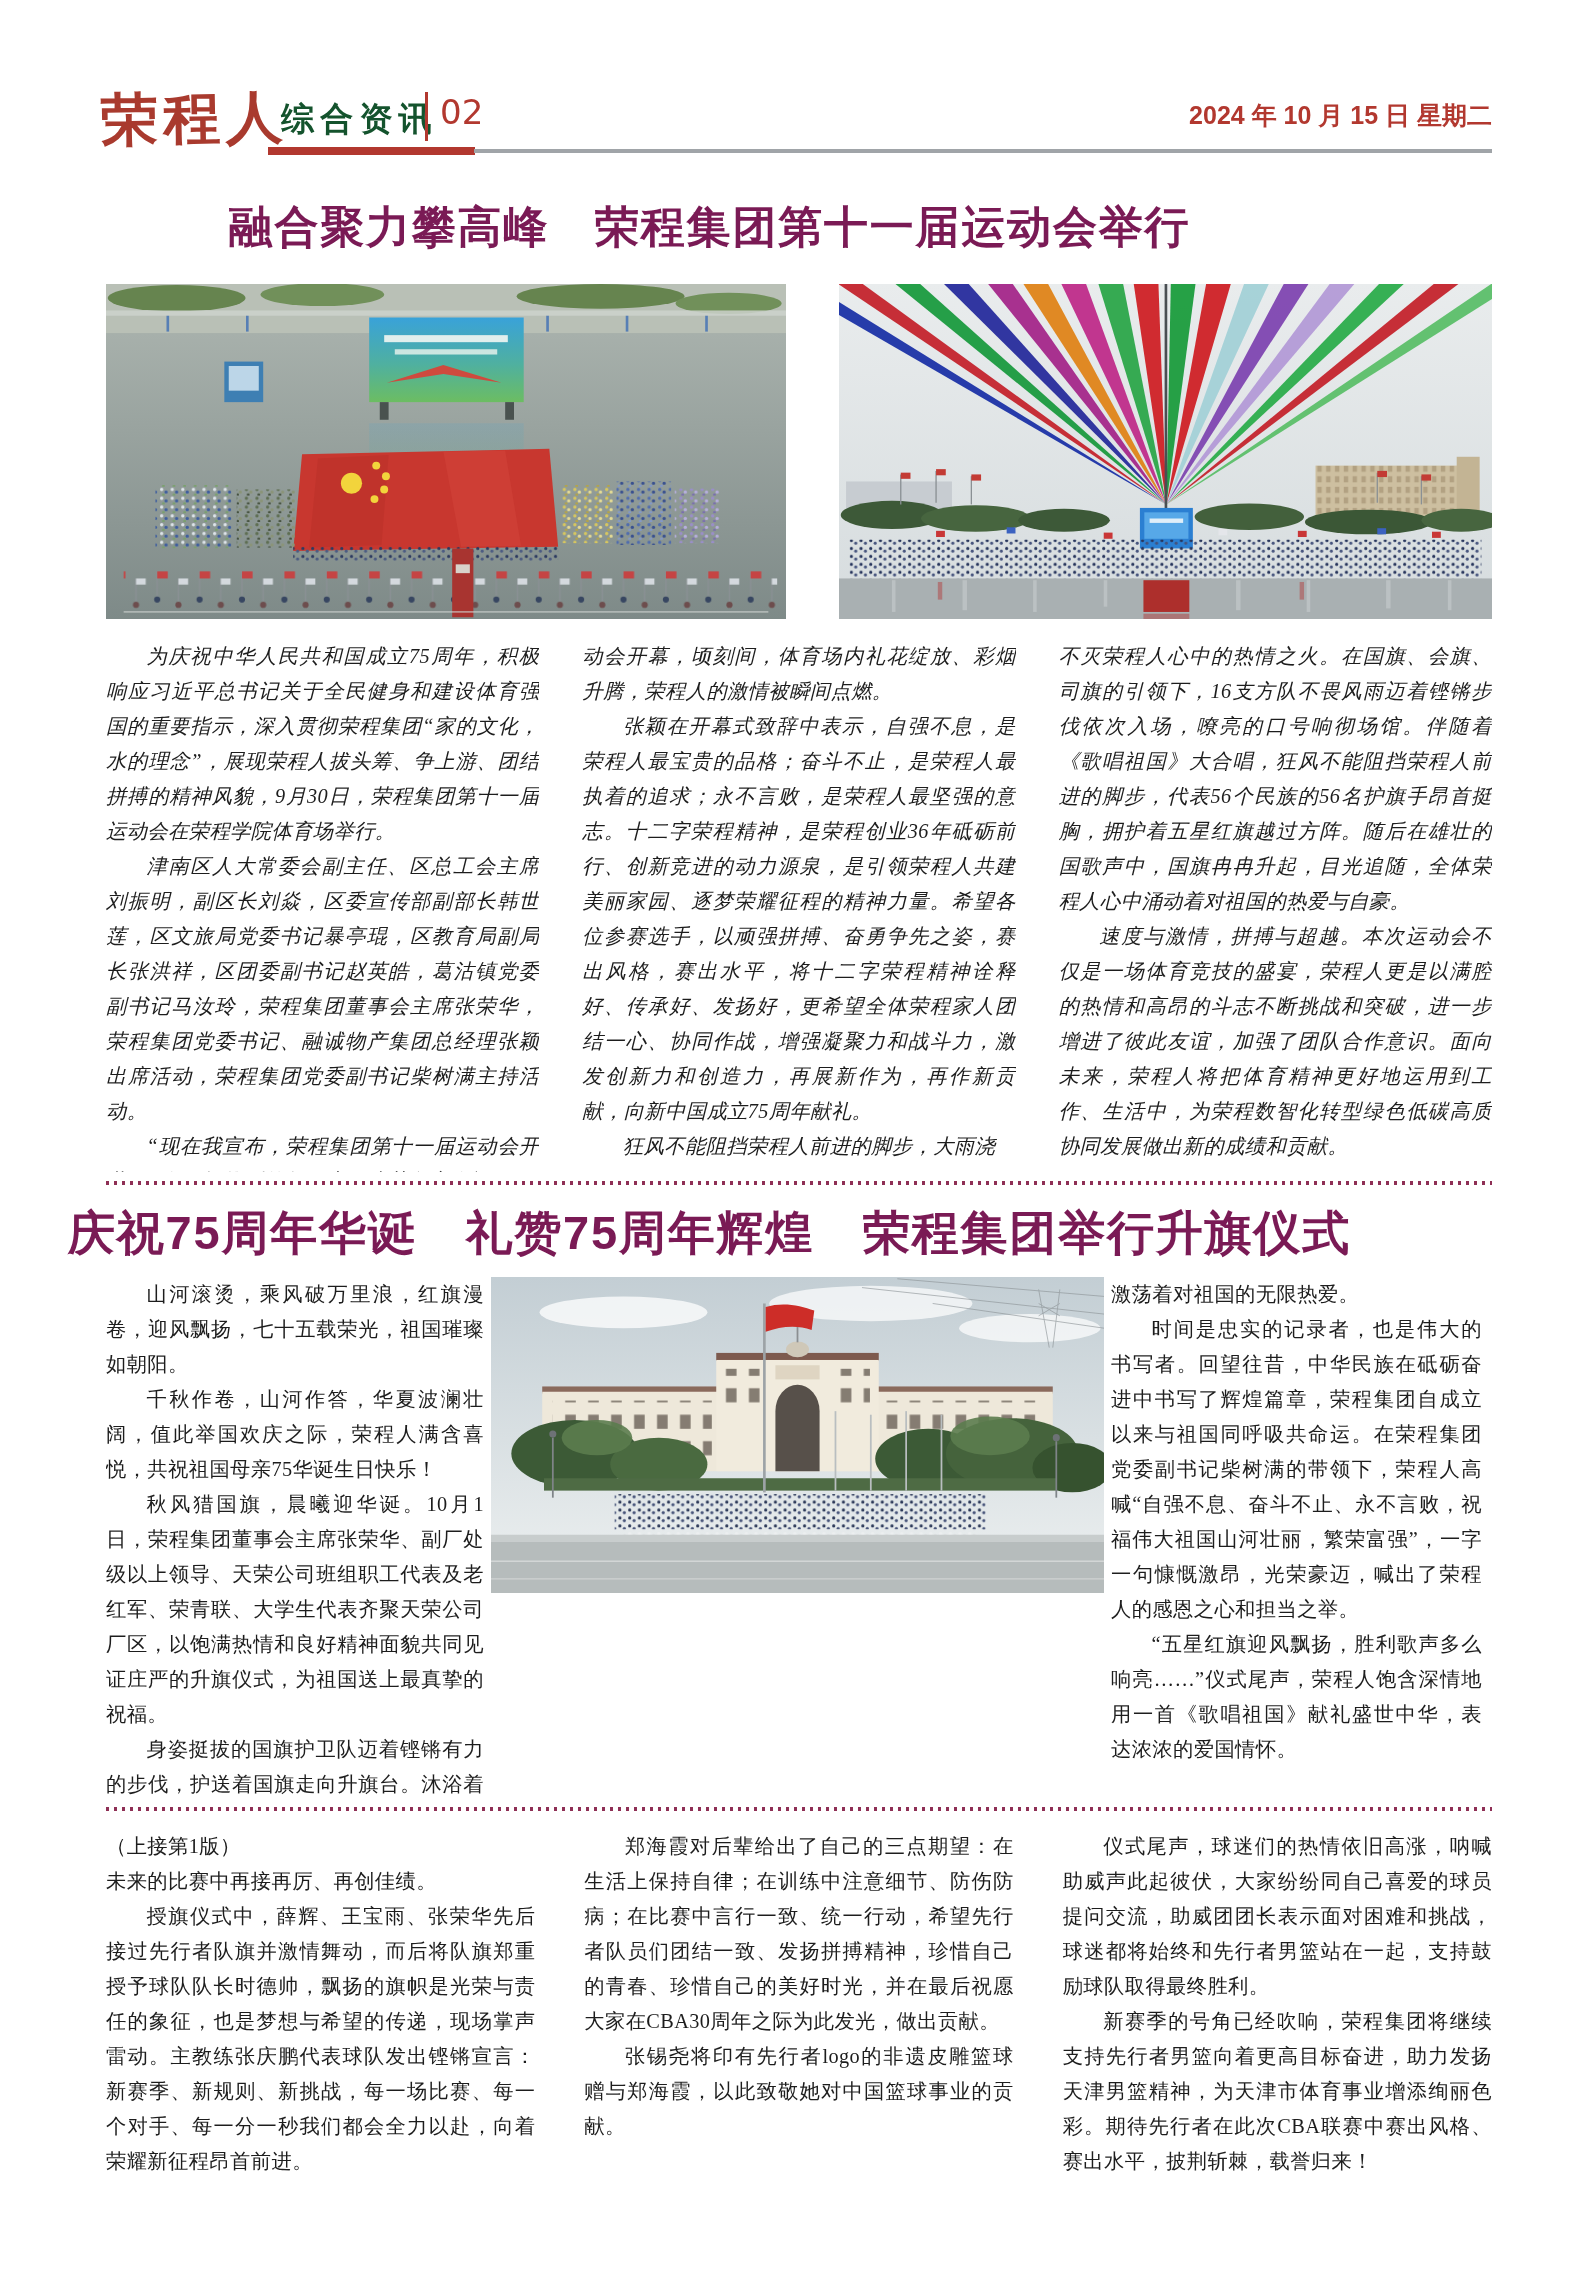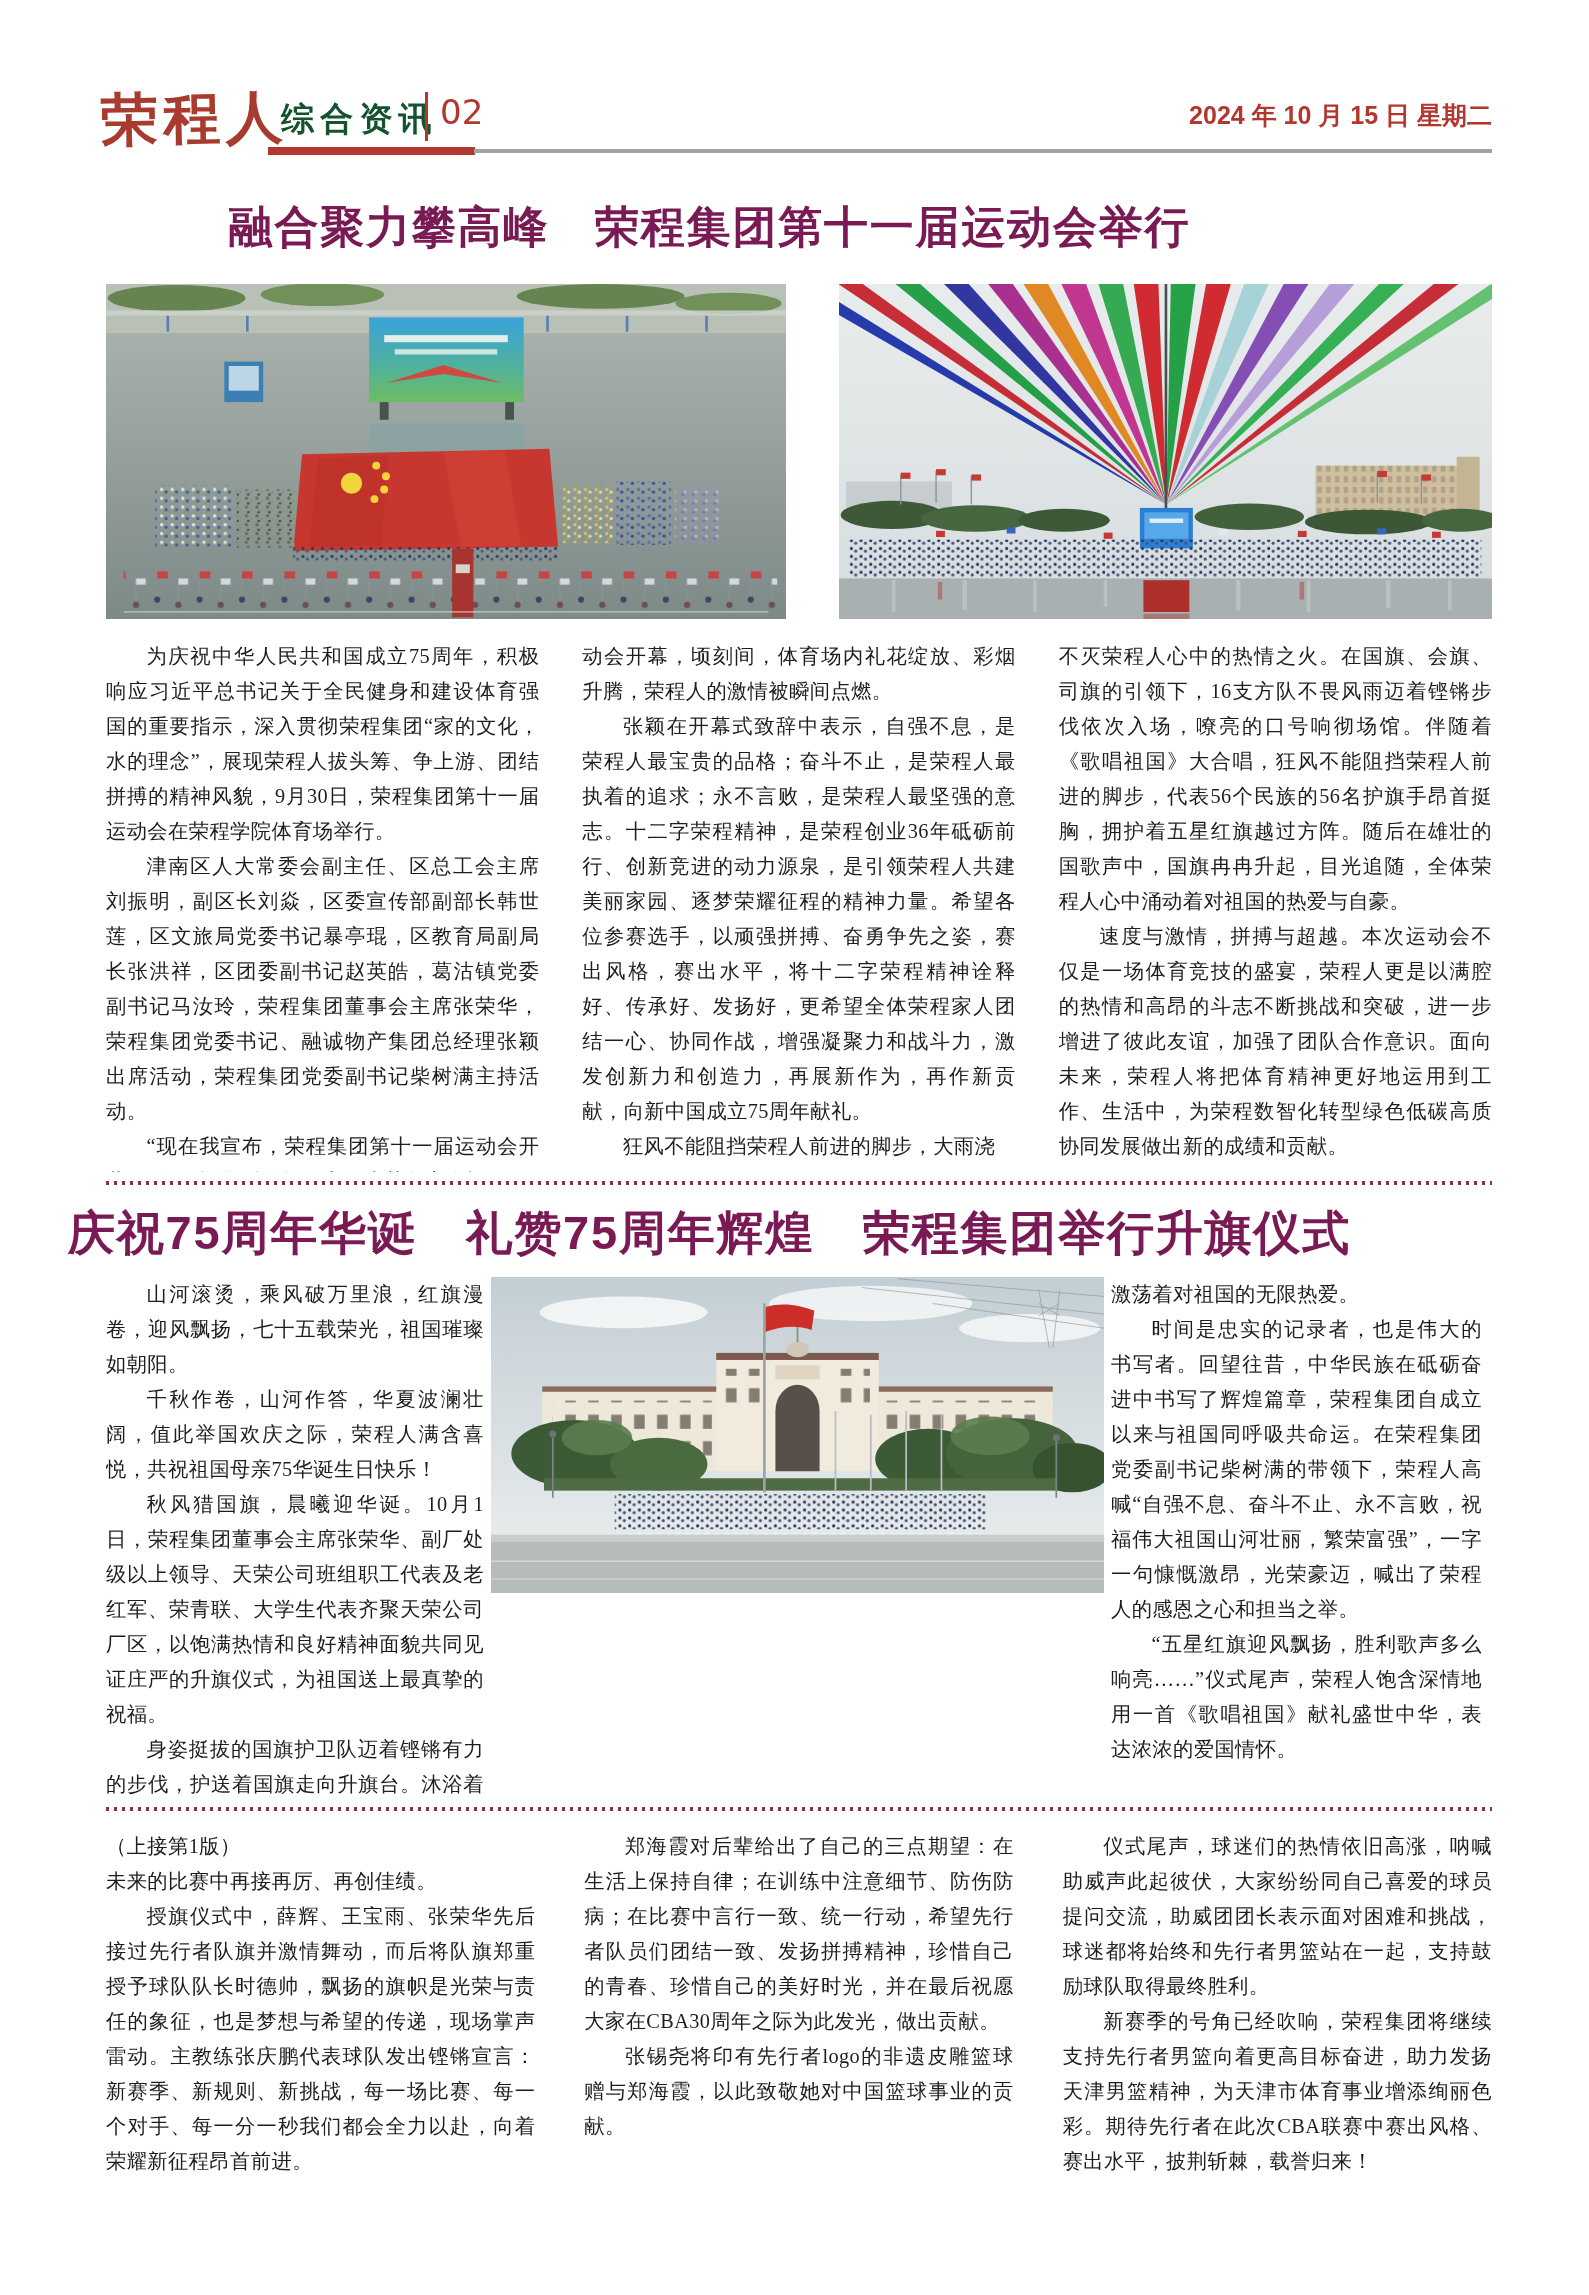--- a/index.html
+++ b/index.html
@@ -23,21 +23,21 @@
             color:#7a1a55;font-family:"Liberation Sans","DejaVu Sans",sans-serif;letter-spacing:1.8px;margin-left:44px;}
   .headline.h1{top:198px;font-size:44px;}
   .headline.h2{top:1202px;font-size:47px;}
   
   .photo{position:absolute;overflow:hidden;}
   .photo svg{display:block;}
   .photo1{left:106px;top:284px;width:680px;height:335px;}
   .photo2{left:839px;top:284px;width:653px;height:335px;}
   
   .cols{position:absolute;display:flex;}
-  .a1-cols{left:106px;top:639px;width:1386px;height:533px;gap:43px;}
+  .a1-cols{left:106px;top:639px;width:1386px;height:533px;gap:43px;font-style:italic;}
   .a1-cols .col{flex:1;overflow:hidden;}
   .a2-body{left:106px;top:1277px;width:1386px;height:526px;gap:7px;}
   .a2-c1{width:378px;overflow:hidden;}
   .a2-center{width:613px;}
   .photo3{position:relative;width:613px;height:316px;overflow:hidden;}
   .a2-center-text{margin-top:10.6px;height:196px;overflow:hidden;}
   .a2-c3{width:371px;overflow:hidden;}
   .a3-cols{left:106px;top:1829px;width:1386px;height:434px;gap:49px;}
   .a3-cols .col{flex:1;overflow:hidden;}
   p.body{margin:0;font-size:20.3px;line-height:35px;text-align:justify;text-indent:2em;

